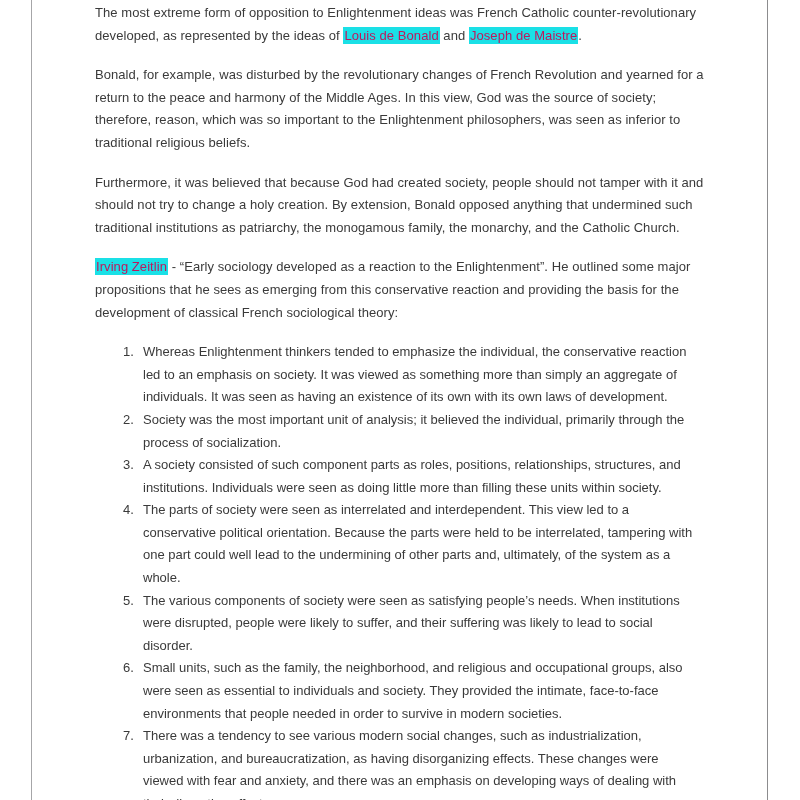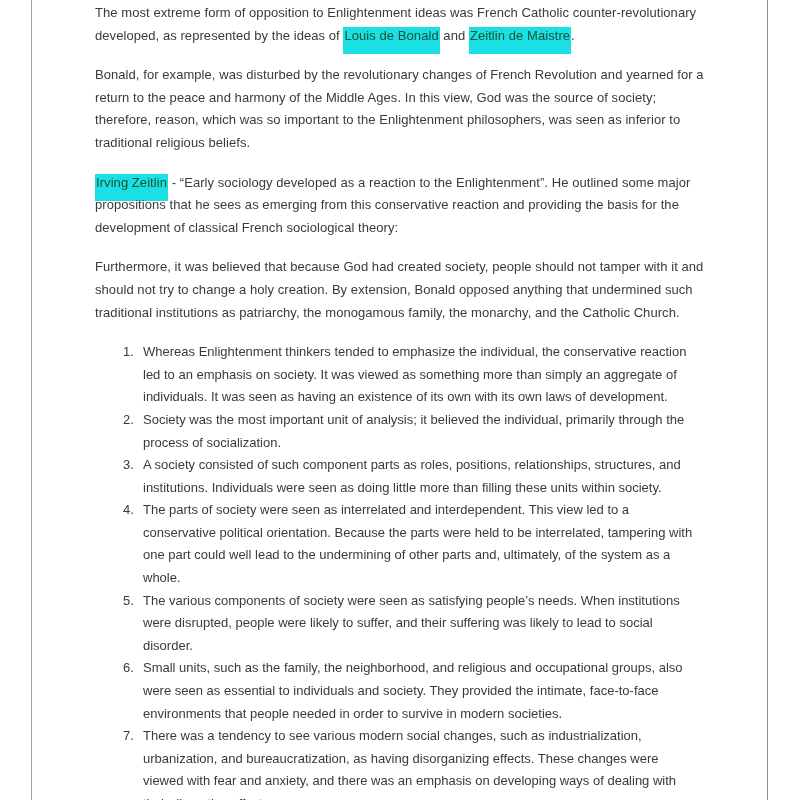--- a/index.html
+++ b/index.html
@@ -43,22 +43,22 @@
     font-size: 13.0px;
     line-height: 22.6px;
     letter-spacing: 0.005em;
     text-align: left;
     color: #3a3a3a;
   }
 
   
   .hl {
     background-color: #1ae0e6;
-    color: #14532d;
-    padding: 1px 1px 11px 1px;
+    color: #be185d;
+    padding: 1px 1px 1px 1px;
     box-decoration-break: clone;
     -webkit-box-decoration-break: clone;
   }
 
   ol.props {
     margin: 0;
     padding: 0;
     list-style: none;
     counter-reset: prop;
   }
@@ -82,24 +82,24 @@
     line-height: 22.6px;
     color: #3a3a3a;
   }
 </style>
 </head>
 <body>
 
 <div class="page">
   <div class="page-body">
 
-    <p class="para" id="para-0"><span>The most extreme form of opposition to Enlightenment ideas was French Catholic counter-revolutionary developed, as represented by the ideas of </span><span class="hl">Louis de Bonald</span><span> and </span><span class="hl">Zeitlin de Maistre</span><span>.</span></p>
+    <p class="para" id="para-0"><span>The most extreme form of opposition to Enlightenment ideas was French Catholic counter-revolutionary developed, as represented by the ideas of </span><span class="hl">Louis de Bonald</span><span> and </span><span class="hl">Joseph de Maistre</span><span>.</span></p>
     <p class="para" id="para-1"><span>Bonald, for example, was disturbed by the revolutionary changes of French Revolution and yearned for a return to the peace and harmony of the Middle Ages. In this view, God was the source of society; therefore, reason, which was so important to the Enlightenment philosophers, was seen as inferior to traditional religious beliefs.</span></p>
+    <p class="para" id="para-2"><span>Furthermore, it was believed that because God had created society, people should not tamper with it and should not try to change a holy creation. By extension, Bonald opposed anything that undermined such traditional institutions as patriarchy, the monogamous family, the monarchy, and the Catholic Church.</span></p>
     <p class="para" id="para-3"><span class="hl">Irving Zeitlin</span><span> - “Early sociology developed as a reaction to the Enlightenment”. He outlined some major propositions that he sees as emerging from this conservative reaction and providing the basis for the development of classical French sociological theory:</span></p>
-    <p class="para" id="para-2"><span>Furthermore, it was believed that because God had created society, people should not tamper with it and should not try to change a holy creation. By extension, Bonald opposed anything that undermined such traditional institutions as patriarchy, the monogamous family, the monarchy, and the Catholic Church.</span></p>
 
     <ol class="props" id="props-list">
         <li><span>Whereas Enlightenment thinkers tended to emphasize the individual, the conservative reaction led to an emphasis on society. It was viewed as something more than simply an aggregate of individuals. It was seen as having an existence of its own with its own laws of development.</span></li>
         <li><span>Society was the most important unit of analysis; it believed the individual, primarily through the process of socialization.</span></li>
         <li><span>A society consisted of such component parts as roles, positions, relationships, structures, and institutions. Individuals were seen as doing little more than filling these units within society.</span></li>
         <li><span>The parts of society were seen as interrelated and interdependent. This view led to a conservative political orientation. Because the parts were held to be interrelated, tampering with one part could well lead to the undermining of other parts and, ultimately, of the system as a whole.</span></li>
         <li><span>The various components of society were seen as satisfying people’s needs. When institutions were disrupted, people were likely to suffer, and their suffering was likely to lead to social disorder.</span></li>
         <li><span>Small units, such as the family, the neighborhood, and religious and occupational groups, also were seen as essential to individuals and society. They provided the intimate, face-to-face environments that people needed in order to survive in modern societies.</span></li>
         <li><span>There was a tendency to see various modern social changes, such as industrialization, urbanization, and bureaucratization, as having disorganizing effects. These changes were viewed with fear and anxiety, and there was an emphasis on developing ways of dealing with their disruptive effects.</span></li>
         <li><span>The conservatives supported the existence of a hierarchical system in society. It was seen as important to society that there be a differential system of status and reward.</span></li>

